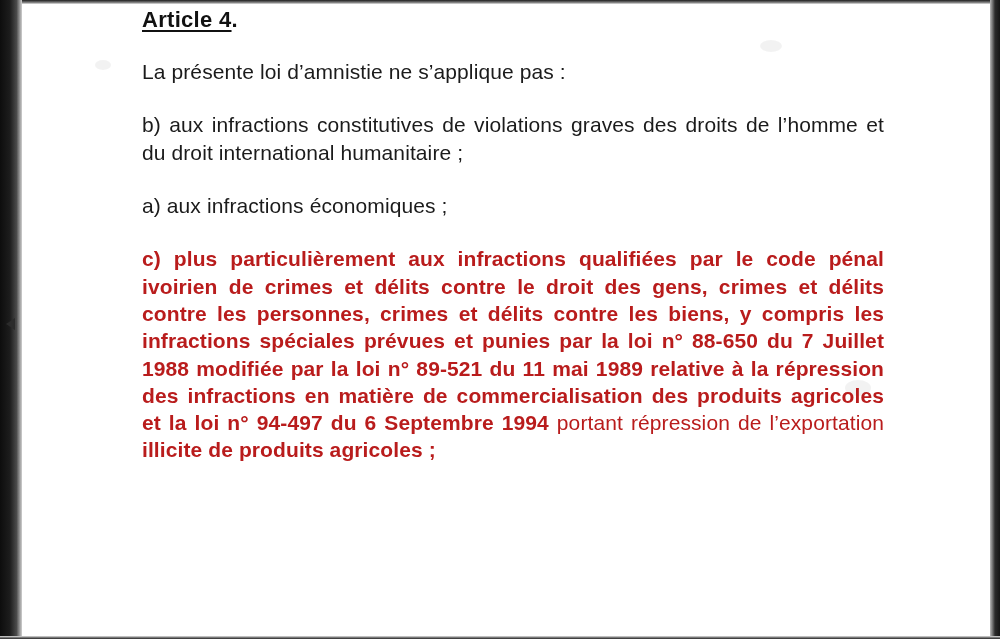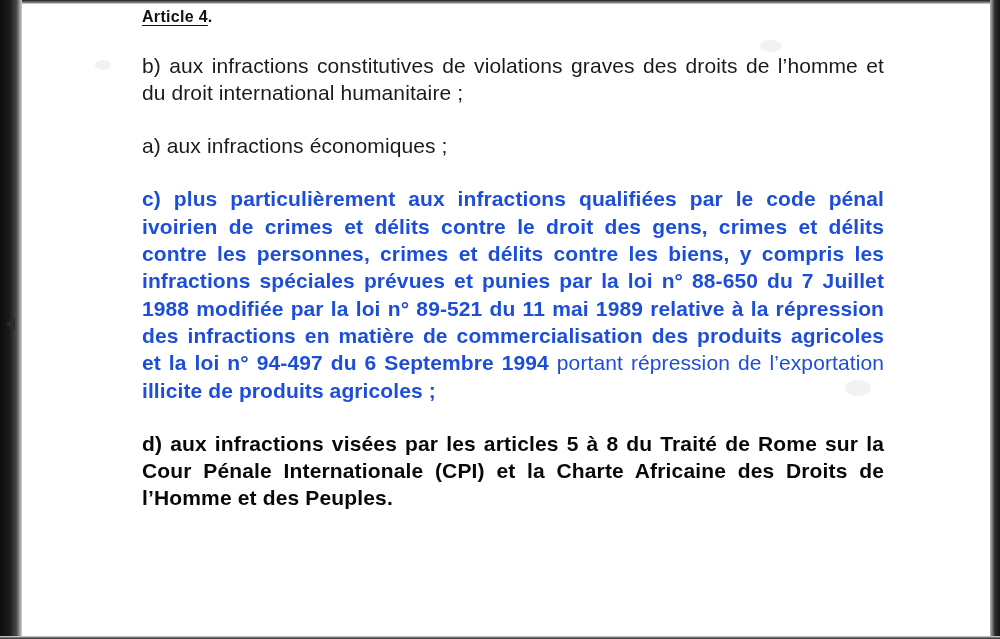--- a/index.html
+++ b/index.html
@@ -50,21 +50,21 @@
     border-bottom: 6px solid transparent;
     border-right: 9px solid #2b2b2b;
   }
   .content {
     position: absolute;
     left: 142px;
     top: 8px;
     width: 742px;
   }
   .article-head {
-    font-size: 16px;
+    font-size: 22px;
     font-weight: bold;
     letter-spacing: 0.3px;
     margin: 0 0 26px 0;
     line-height: 1.1;
   }
   .article-head .underlined {
     text-decoration: underline;
     text-underline-offset: 3px;
   }
   .para {
@@ -81,21 +81,21 @@
   }
   .para.bold {
     font-weight: bold;
     color: #080808;
     letter-spacing: 0.15px;
     line-height: 1.30;
     margin-bottom: 28px;
   }
   .para.mixed {
     font-weight: bold;
-    color: #1d4ed8;
+    color: #b91c1c;
   }
   .para.mixed .reg {
     font-weight: 400;
   }
   .para.last {
     margin-bottom: 0;
   }
   .smudge {
     position: absolute;
     border-radius: 50%;
@@ -115,23 +115,23 @@
   <div class="marker"></div>
 
   <div class="smudge" style="left:95px;top:60px;width:16px;height:10px;"></div>
   <div class="smudge" style="left:760px;top:40px;width:22px;height:12px;"></div>
   <div class="smudge" style="left:845px;top:380px;width:26px;height:16px;"></div>
 
   <div class="content">
 
     <h1 class="article-head"><span class="underlined">Article  4</span><span>.</span></h1>
 
+    <p class="para light">La présente loi d’amnistie ne s’applique pas :</p>
 
     <p class="para light">b) aux infractions constitutives de violations graves des droits de l’homme et du droit international humanitaire ;</p>
 
     <p class="para light">a) aux infractions économiques ;</p>
 
     <p class="para mixed"><span>c) plus particulièrement aux infractions qualifiées par le code pénal ivoirien de crimes et délits contre le droit des gens, crimes et délits contre les personnes, crimes et délits contre les biens, y compris les infractions spéciales prévues et punies par la loi n° 88-650 du 7 Juillet 1988 modifiée par la loi n° 89-521 du 11 mai 1989 relative à la répression des infractions en matière de commercialisation des produits agricoles et la loi n° 94-497 du 6 Septembre 1994 </span><span class="reg">portant répression de l’exportation </span><span>illicite de produits agricoles ;</span></p>
 
-    <p class="para bold last">d) aux infractions visées par les articles 5 à 8 du Traité de Rome sur la Cour Pénale Internationale (CPI) et la Charte Africaine des Droits de l’Homme et des Peuples.</p>
 
   </div>
 </div>
 
 </body></html>

